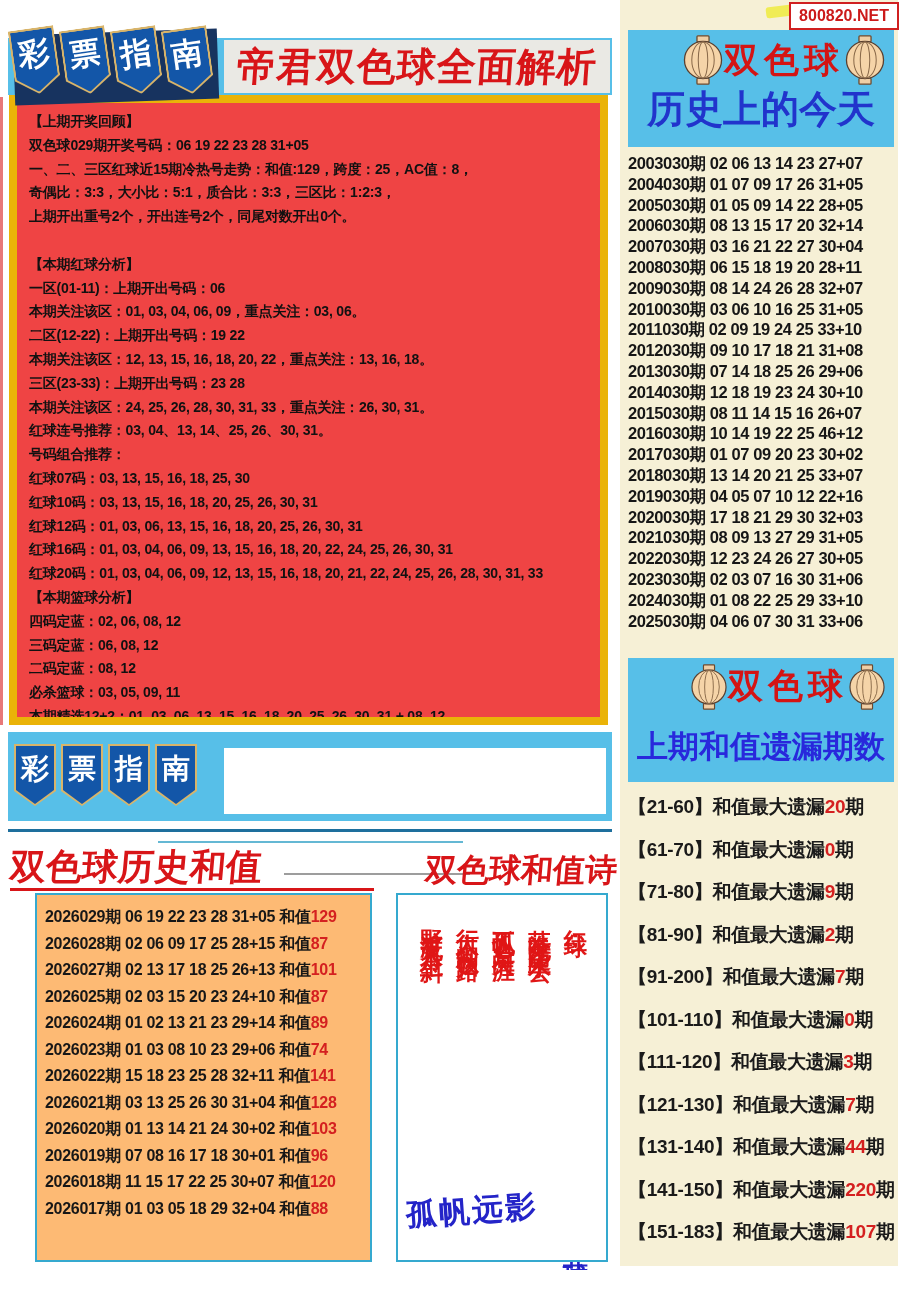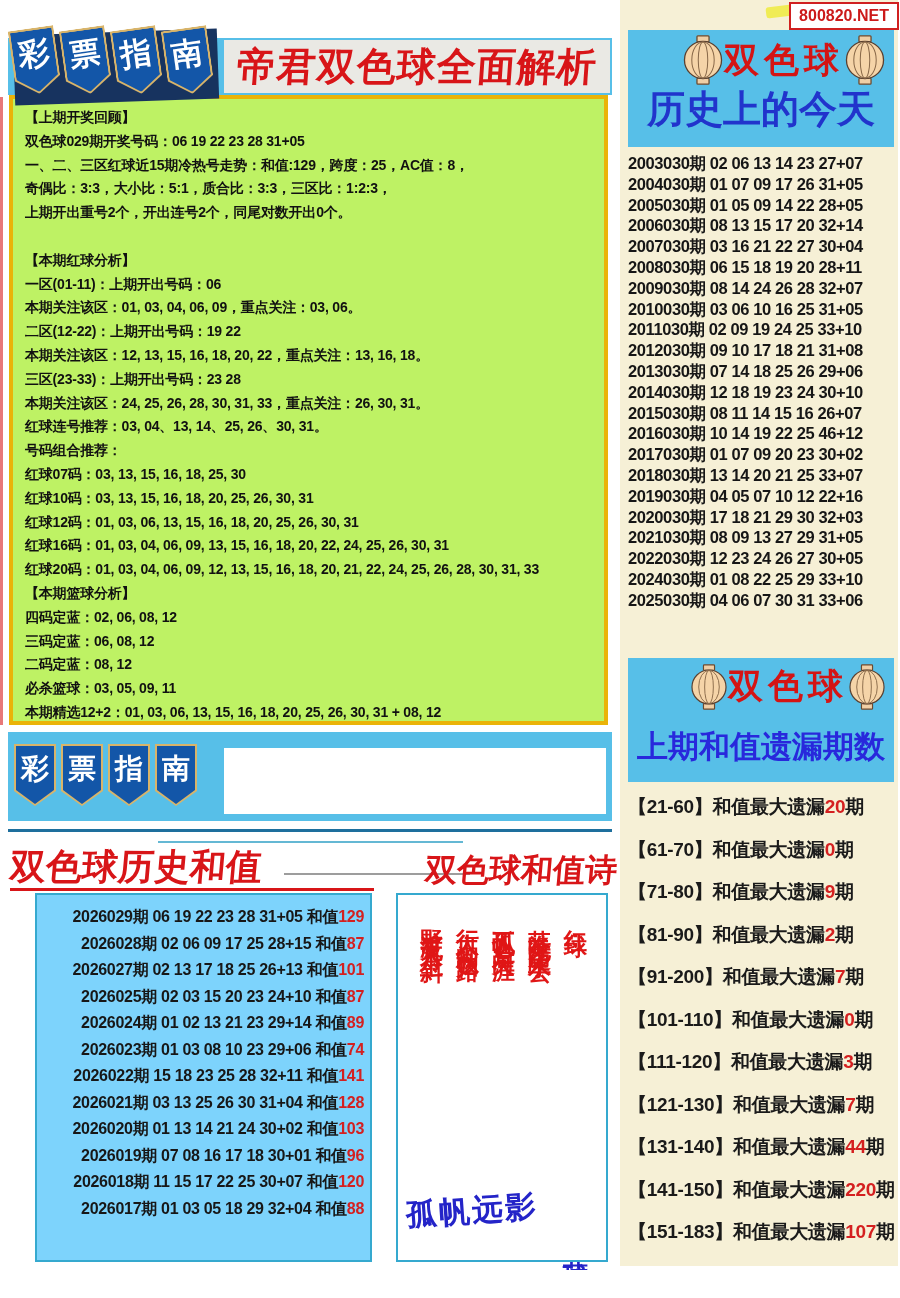--- a/index.html
+++ b/index.html
@@ -27,21 +27,21 @@
   .pennant-char{color:#fff;font-size:31px;font-weight:bold;line-height:48px;font-family:"Liberation Sans",sans-serif;}
   .logo-top .pennant{transform:rotate(-8deg);}
   .main-title-box{position:absolute;left:224px;top:40px;width:386px;height:53px;background:#eae9e4;
                   display:flex;align-items:center;justify-content:center;}
   .main-title-text{font-family:"DejaVu Serif",serif;font-weight:bold;font-size:39px;color:#d81518;
                    letter-spacing:1px;white-space:nowrap;transform:skewX(-4deg);}
 
   
   .left-red-line{position:absolute;left:0;top:97px;width:3px;height:628px;background:#e87878;}
   .analysis-box{position:absolute;left:9px;top:95px;width:599px;height:630px;box-sizing:border-box;
-                border:4px solid #eab308;background:#bef264;padding:7px 0 9px 12px;overflow:hidden;}
+                border:8px solid #eab308;background:#ef4444;padding:7px 0 9px 12px;overflow:hidden;}
   .a-line{font:bold 14px/23.8px "Liberation Sans",sans-serif;color:#111;min-height:23.8px;
           white-space:nowrap;letter-spacing:-0.2px;}
 
   
   .mid-band{position:absolute;left:8px;top:732px;width:604px;height:89px;background:#57bfe8;}
   .logo-mid{position:absolute;left:14px;top:744px;z-index:2;}
   .logo-mid .pennant{width:42px;height:62px;filter:drop-shadow(4px 4px 0 rgba(23,51,95,.95));}
   .logo-mid .pennant-char{font-size:28px;line-height:46px;}
   .blank-box{position:absolute;left:224px;top:748px;width:382px;height:66px;background:#ffffff;}
 
@@ -50,21 +50,21 @@
   .divider-2{position:absolute;left:158px;top:841px;width:305px;height:2px;background:#64b8d4;}
   .divider-3{position:absolute;left:284px;top:873px;width:186px;height:2px;background:#9d9d9d;}
   .sec-title{position:absolute;font-family:"DejaVu Serif",serif;font-weight:bold;color:#d81518;
              white-space:nowrap;transform:skewX(-5deg);}
   .sec-title-left{left:10px;top:843px;font-size:36px;}
   .title-underline{position:absolute;left:10px;top:888px;width:364px;height:3px;background:#d81518;}
   .sec-title-right{left:425px;top:849px;font-size:32px;}
 
   
   .history-box{position:absolute;left:35px;top:893px;width:337px;height:369px;box-sizing:border-box;
-               border:2px solid #35a9cf;background:#7dd3fc;padding:9px 6px 0 8px;overflow:hidden;text-align:right;}
+               border:2px solid #35a9cf;background:#fdba74;padding:9px 6px 0 8px;overflow:hidden;}
   .h-row{font:bold 16px/26.5px "Liberation Sans",sans-serif;color:#171717;white-space:nowrap;
          letter-spacing:-0.3px;}
   .h-sum{color:#d42020;}
 
   
   .poem-box{position:absolute;left:396px;top:893px;width:212px;height:369px;box-sizing:border-box;
             border:2px solid #35a9cf;background:#fff;}
   .poem-vert{position:absolute;top:16px;right:12px;height:315px;writing-mode:vertical-rl;
              font-family:"DejaVu Serif",serif;font-weight:bold;color:#e01616;font-size:23px;
              letter-spacing:5px;line-height:36px;}
@@ -329,20 +329,21 @@
         <div class="r-row">2018030期 13 14 20 21 25 33+07</div>
 
         <div class="r-row">2019030期 04 05 07 10 12 22+16</div>
 
         <div class="r-row">2020030期 17 18 21 29 30 32+03</div>
 
         <div class="r-row">2021030期 08 09 13 27 29 31+05</div>
 
         <div class="r-row">2022030期 12 23 24 26 27 30+05</div>
 
+        <div class="r-row">2023030期 02 03 07 16 30 31+06</div>
 
         <div class="r-row">2024030期 01 08 22 25 29 33+10</div>
 
         <div class="r-row">2025030期 04 06 07 30 31 33+06</div>
       </div>
 
     <div class="r-header r-header-2">
       <div class="r-h-row1">
         <svg class="lantern" viewBox="0 0 48 58">
           <rect x="17" y="1" width="14" height="7" rx="1" fill="#f0cfa6" stroke="#6b4a2f" stroke-width="1.5"></rect>

